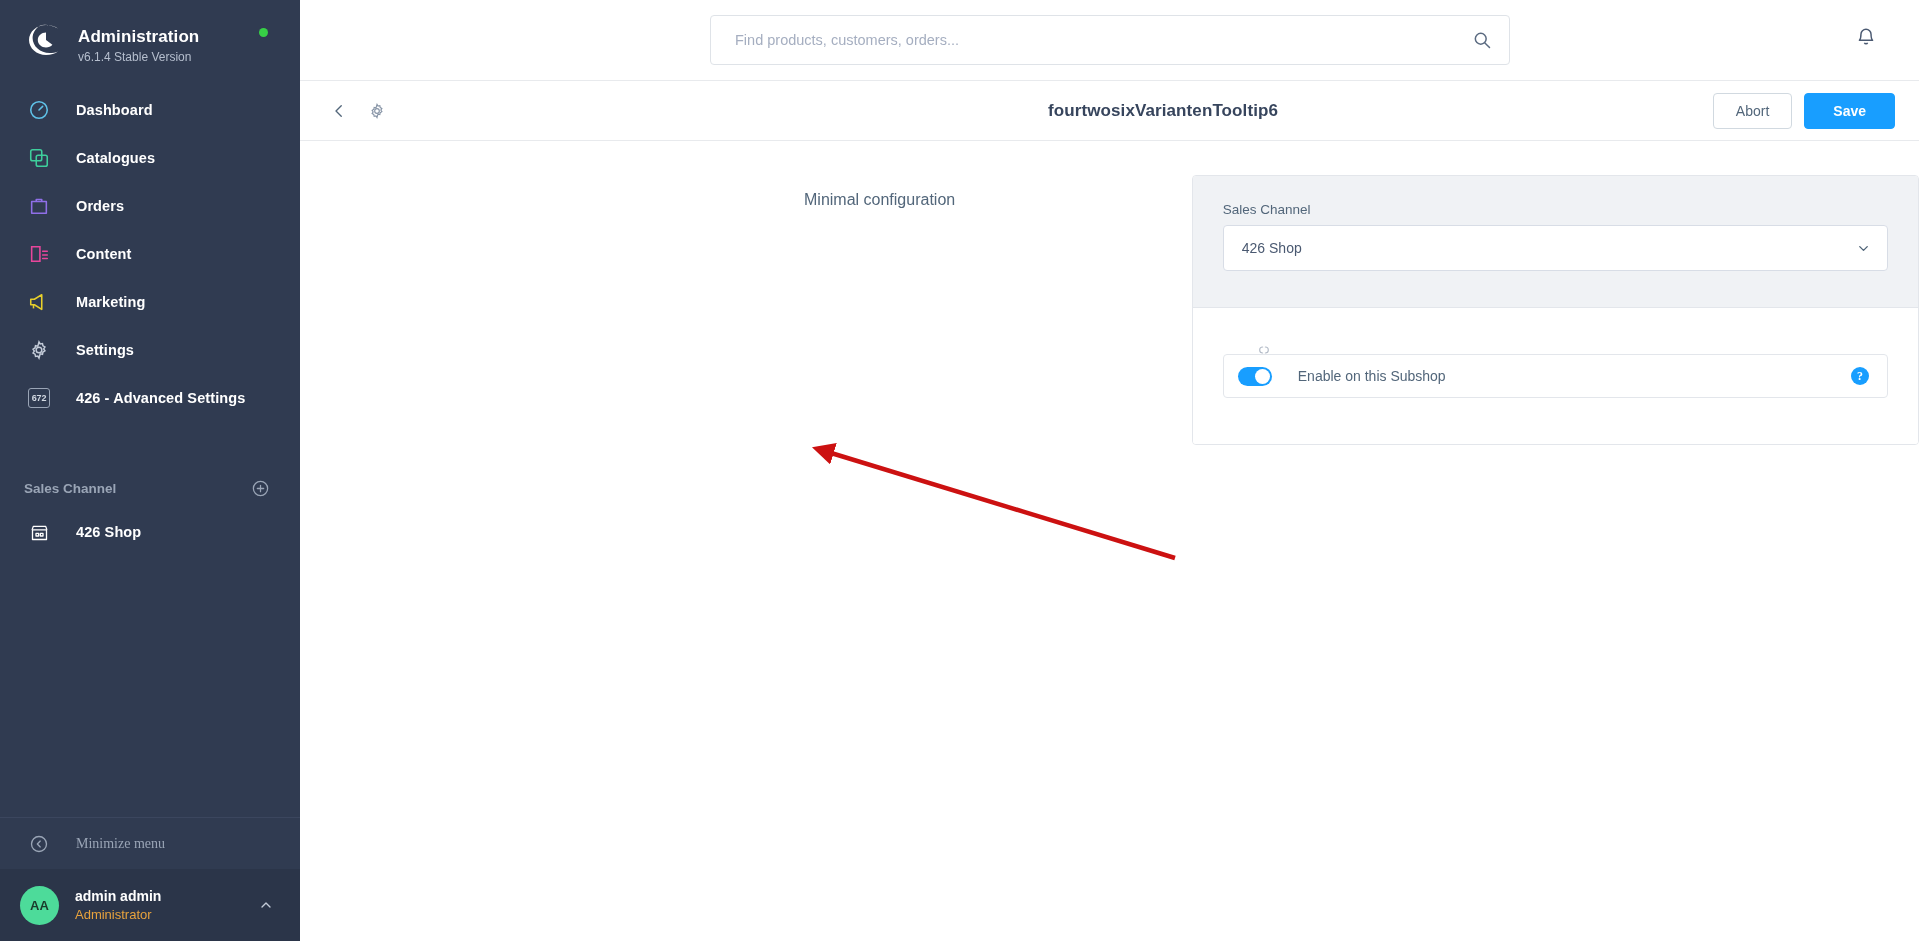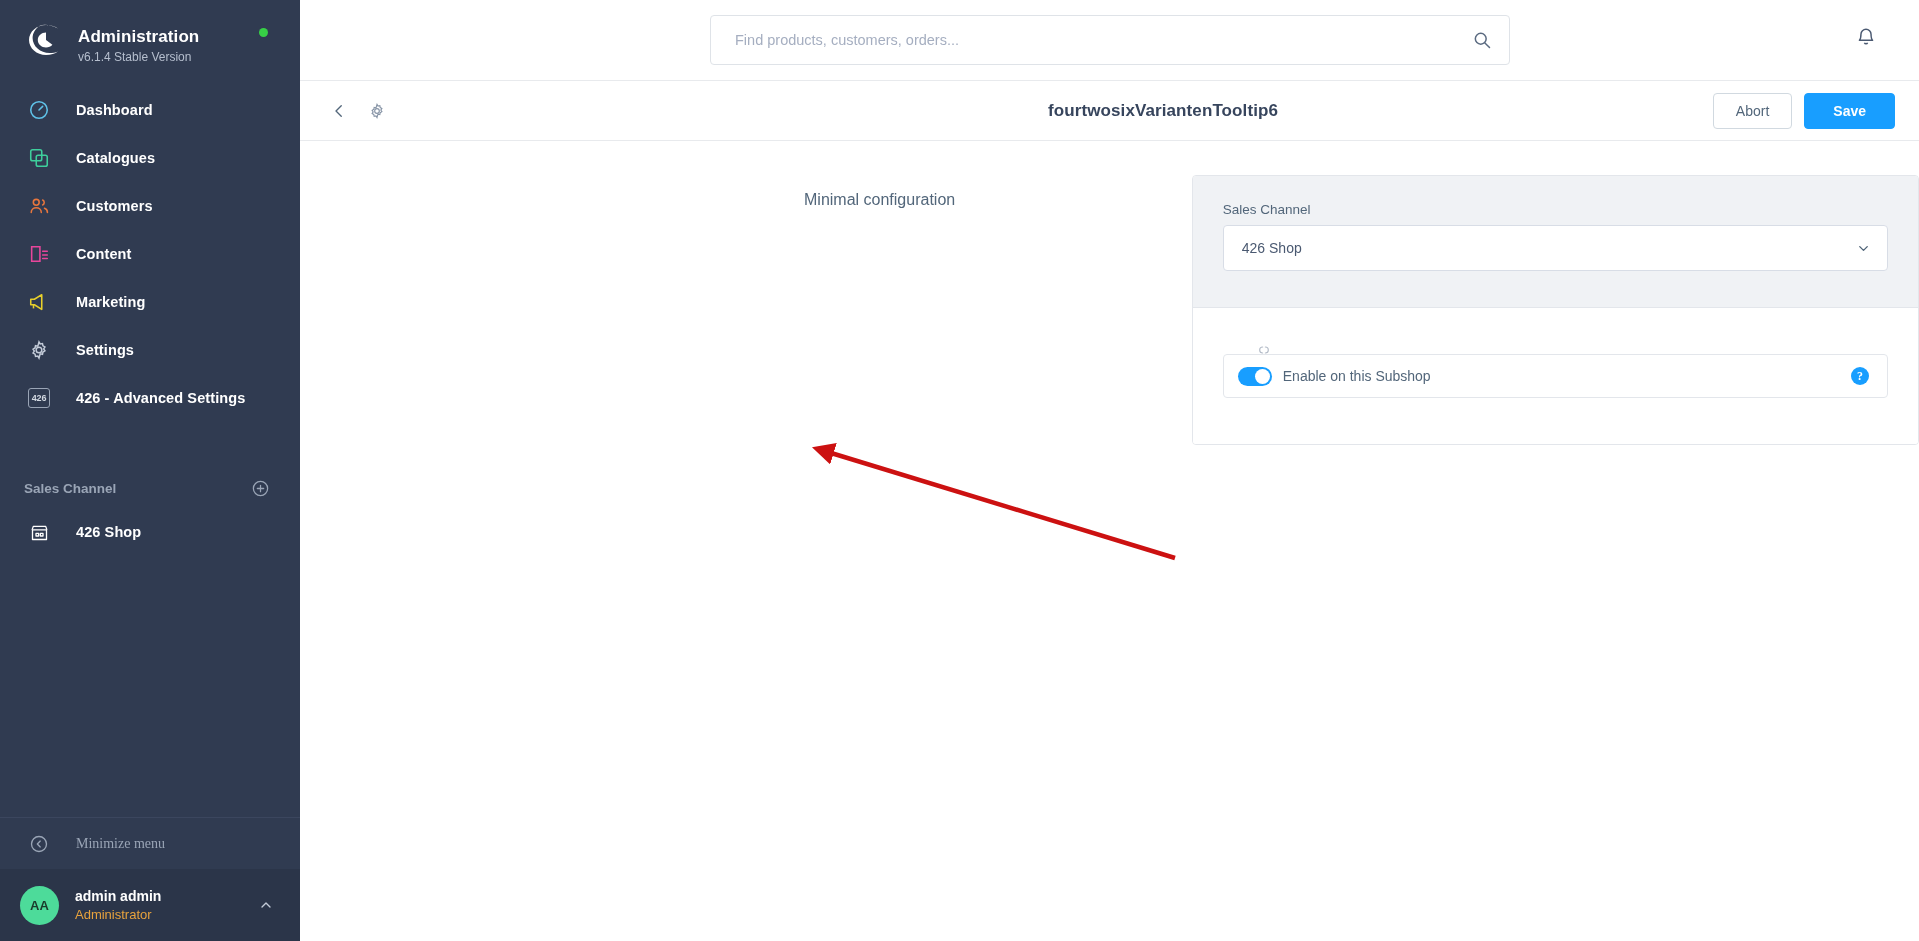--- a/index.html
+++ b/index.html
@@ -347,21 +347,21 @@
   .inherit-ico {
     position: absolute;
     left: 32px;
     top: -13px;
     display: flex;
     cursor: pointer;
   }
   .switch-label {
     font-size: 14px;
     color: #52667a;
-    margin-left: 11px;
+    margin-left: 26px;
   }
   .help-ico {
     margin-left: auto;
     width: 18px; height: 18px;
     border-radius: 50%;
     background: #189eff;
     color: #ffffff;
     font-size: 12px;
     font-weight: bold;
     display: flex; align-items: center; justify-content: center;
@@ -412,32 +412,30 @@
       <div class="sb-item">
         <span class="sb-ico">
           <svg width="22" height="22" viewBox="0 0 24 24" fill="none" stroke="#3ecf9c" stroke-width="1.7">
             <rect x="3" y="3" width="12" height="12" rx="2"></rect>
               <rect x="9" y="9" width="12" height="12" rx="2"></rect>
           </svg>
         </span>
         <span class="sb-label">Catalogues</span>
       </div>
 
-
       <div class="sb-item">
         <span class="sb-ico">
-          <svg width="22" height="22" viewBox="0 0 24 24" fill="none" stroke="#e8763d" stroke-width="1.7" stroke-linecap="round">
-            <circle cx="9" cy="8" r="3.2"></circle>
-              <path d="M3.5 19c0-3 2.5-5 5.5-5s5.5 2 5.5 5"></path>
-            <path d="M16 5.5a3 3 0 010 5.4"></path>
-              <path d="M18 14.5c2 .7 3.2 2.4 3.2 4.5"></path>
+          <svg width="22" height="22" viewBox="0 0 24 24" fill="none" stroke="#8f6fe8" stroke-width="1.7" stroke-linejoin="round">
+            <path d="M4 7h16v13H4z"></path>
+              <path d="M9 7V5h6v2"></path>
           </svg>
         </span>
-        <span class="sb-label">Customers</span>
-      </div>
+        <span class="sb-label">Orders</span>
+      </div>
+
 
       <div class="sb-item">
         <span class="sb-ico">
           <svg width="22" height="22" viewBox="0 0 24 24" fill="none" stroke="#e8469b" stroke-width="1.7" stroke-linecap="round">
             <path d="M4 4h9v16H4z"></path>
               <path d="M16 9h5M16 13h5M16 17h5"></path>
           </svg>
         </span>
         <span class="sb-label">Content</span>
       </div>
@@ -457,21 +455,21 @@
           <svg width="22" height="22" viewBox="0 0 24 24" fill="none" stroke="#c3cbd8" stroke-width="1.6">
             <circle cx="12" cy="12" r="3.1"></circle>
             <path d="M12 3.2l1.3 2.2 2.5-.5.5 2.5 2.2 1.3-1.4 2.1 1.4 2.1-2.2 1.3-.5 2.5-2.5-.5L12 20.8l-1.3-2.2-2.5.5-.5-2.5-2.2-1.3 1.4-2.1-1.4-2.1 2.2-1.3.5-2.5 2.5.5z"></path>
           </svg>
         </span>
         <span class="sb-label">Settings</span>
       </div>
 
       <div class="sb-item">
         <span class="sb-ico">
-          <span class="sb-badge-426">426</span>
+          <span class="sb-badge-426">672</span>
         </span>
         <span class="sb-label">426 - Advanced Settings</span>
       </div>
 
     </div>
 
     <div class="sb-section-head">
       <span class="sb-section-title">Sales Channel</span>
       <span class="sb-plus">
         <svg width="19" height="19" viewBox="0 0 24 24" fill="none" stroke="#9aa5b6" stroke-width="1.6" stroke-linecap="round">

